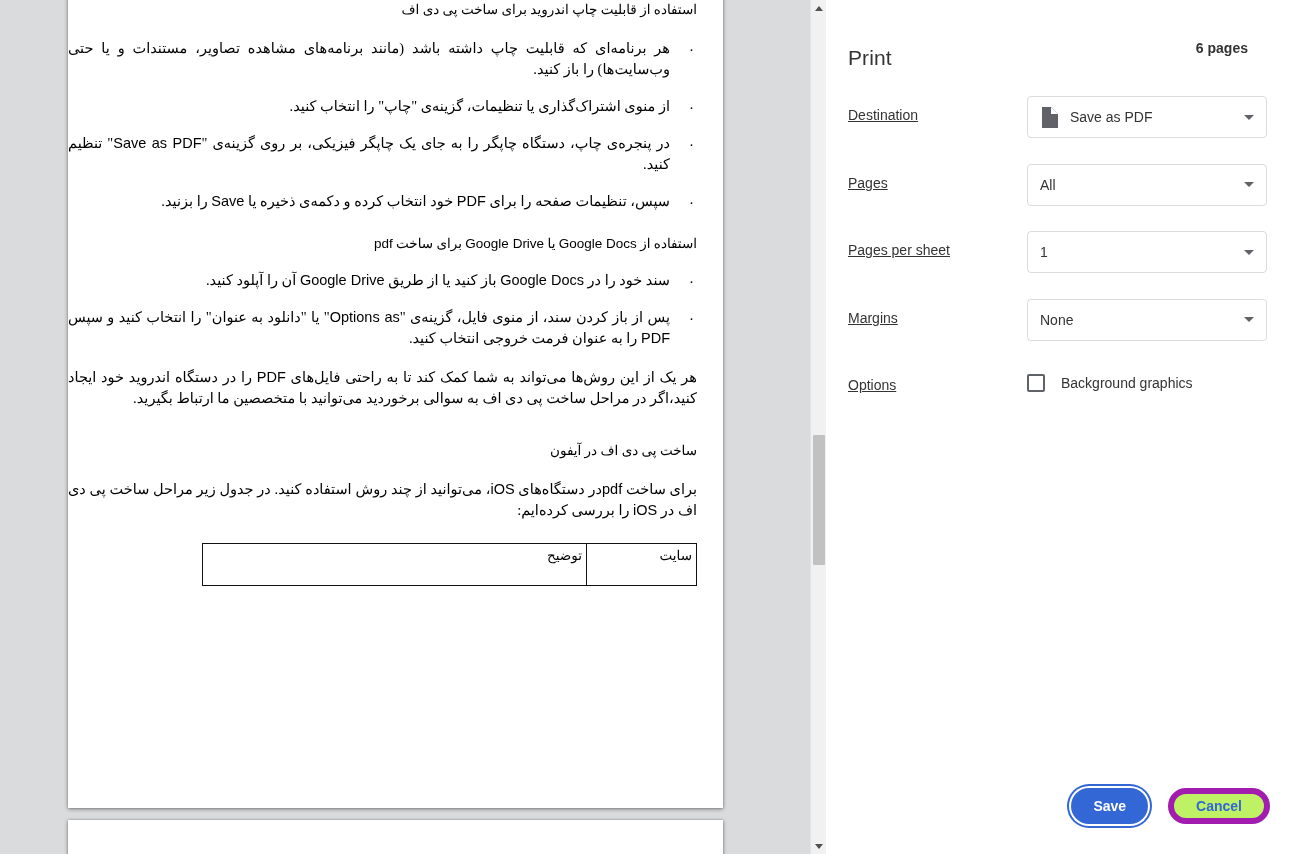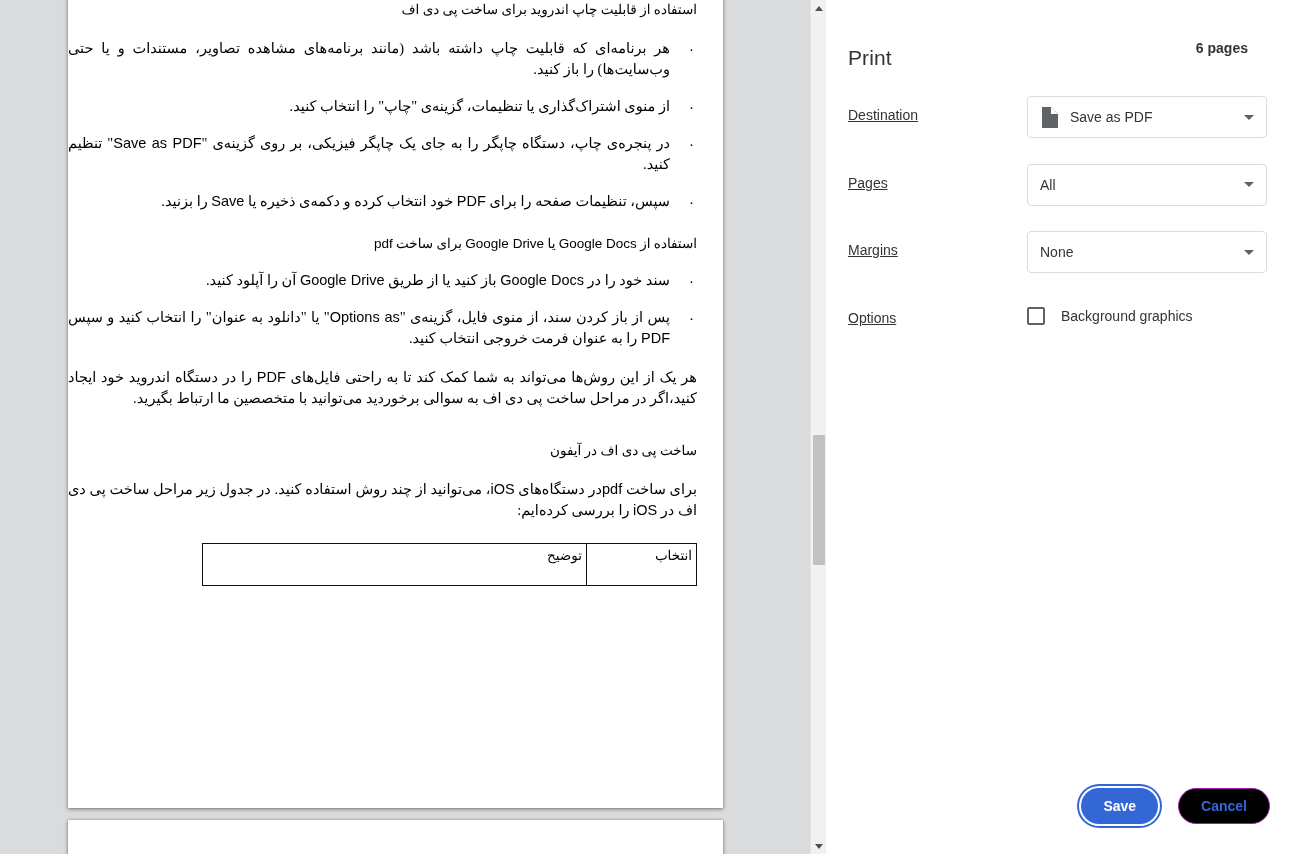--- a/index.html
+++ b/index.html
@@ -270,23 +270,23 @@
     min-width: 74px;
   }
   .btn-save {
     background: #3367d6;
     color: #ffffff;
     border: none;
     box-shadow: 0 0 0 2px #ffffff, 0 0 0 4px #3367d6;
     margin-right: 20px;
   }
   .btn-cancel {
-    background: #000000;
+    background: #bef264;
     color: #3367d6;
-    border: 1px solid #a21caf;
+    border: 6px solid #a21caf;
   }
 </style>
 </head>
 <body>
 
 <div id="app">
 
   <div class="preview-area">
 
     <div class="page page-1">
@@ -326,21 +326,21 @@
 
         <div class="doc-para">هر یک از این روش‌ها می‌تواند به شما کمک کند تا به راحتی فایل‌های <span class="lat">PDF</span> را در دستگاه اندروید خود ایجاد کنید،اگر در مراحل ساخت پی دی اف به سوالی برخوردید می‌توانید با متخصصین ما ارتباط بگیرید.</div>
 
         <div class="sec-heading">ساخت پی دی اف در آیفون</div>
 
         <div class="doc-para">برای ساخت <span class="lat">pdf</span>در دستگاه‌های <span class="lat">iOS</span>، می‌توانید از چند روش استفاده کنید. در جدول زیر مراحل ساخت پی دی اف در <span class="lat">iOS</span> را بررسی کرده‌ایم:</div>
 
         <table class="doc-table">
           <tbody>
               <tr>
-            <td class="col-step">انتخاب</td>
+            <td class="col-step">سایت</td>
             <td class="col-desc">توضیح</td>
           </tr>
         </tbody>
           </table>
 
       </div>
     </div>
 
     <div class="page page-2"></div>
 
@@ -377,20 +377,27 @@
       </div>
 
       <div class="row">
         <div class="row-label">Pages</div>
         <div class="select">
           <div class="select-value">All</div>
           <div class="caret"></div>
         </div>
       </div>
 
+      <div class="row">
+        <div class="row-label">Pages per sheet</div>
+        <div class="select">
+          <div class="select-value">1</div>
+          <div class="caret"></div>
+        </div>
+      </div>
 
       <div class="row">
         <div class="row-label">Margins</div>
         <div class="select">
           <div class="select-value">None</div>
           <div class="caret"></div>
         </div>
       </div>
 
       <div class="row options-row">

